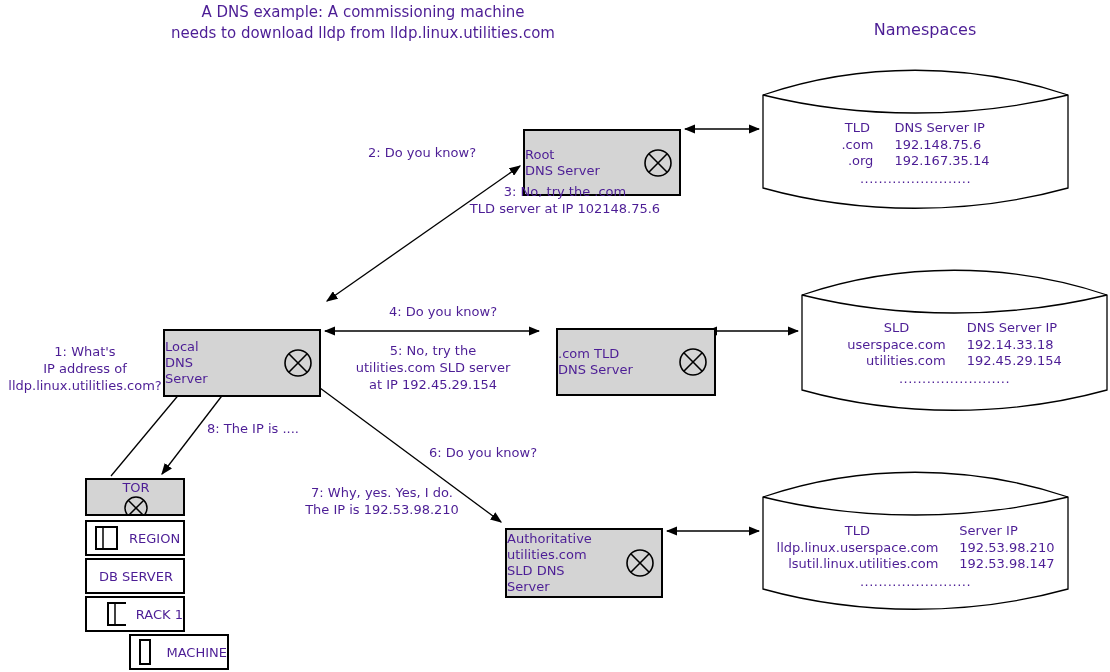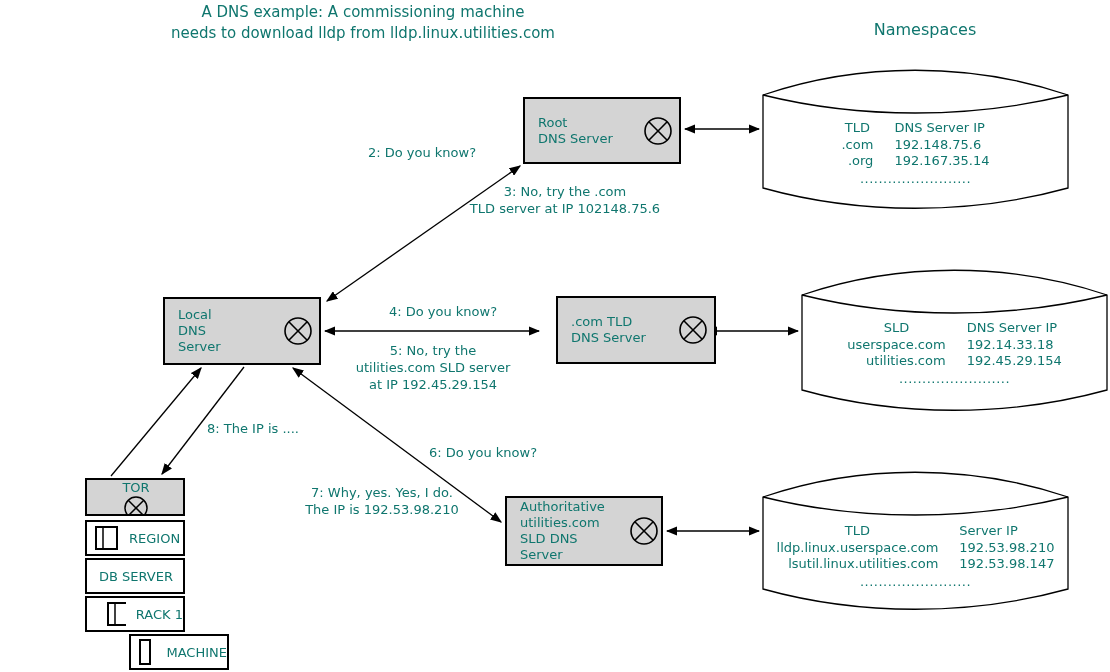--- a/index.html
+++ b/index.html
@@ -1,33 +1,33 @@
 <!DOCTYPE html>
 <html><head>
 <meta charset="utf-8">
 <style>
   html,body { margin:0; padding:0; background:#fff; }
   .stage {
     position:relative; width:1110px; height:672px; background:#ffffff;
-    font-family:"DejaVu Sans", sans-serif; color:#0f766e; overflow:hidden;
+    font-family:"DejaVu Sans", sans-serif; color:#4c1d95; overflow:hidden;
   }
   svg.underlay { position:absolute; left:0; top:0; }
 
   .title {
     position:absolute; left:113px; top:2px; width:500px;
     text-align:center; font-size:15px; line-height:21px;
   }
   .ns-heading {
     position:absolute; left:830px; top:20px; width:190px;
     text-align:center; font-size:16px;
   }
 
   .server-box {
     position:absolute; background:#d4d4d4; border:2px solid #000;
-    box-sizing:border-box; display:flex; align-items:center; padding-left:13px;
+    box-sizing:border-box; display:flex; align-items:center; padding-left:0;margin-top:32px;
   }
   .box-text { flex:1; font-size:13px; line-height:16px; }
   .cx { flex:none; margin-right:6px; }
 
   .msg { position:absolute; font-size:13px; line-height:17px; text-align:center; white-space:nowrap; }
   .msg.left { text-align:left; }
 
   .cyl-text { position:absolute; font-size:13px; line-height:16.5px; }
   .ns-grid { display:grid; grid-template-columns:max-content max-content; column-gap:21px; justify-content:center; }
   .ns-grid .h1 { justify-self:center; }
@@ -156,20 +156,25 @@
     </svg>
     <span class="lbl">RACK 1</span>
   </div>
   <div class="tor-row" style="top:634px; padding-left:8px;margin-left:44px;">
     <svg width="13" height="28" style="margin-right:15px;">
       <rect x="1" y="2" width="10" height="24" fill="none" stroke="#000" stroke-width="2"></rect>
     </svg>
     <span class="lbl">MACHINE</span>
   </div>
 
+  <div class="msg" style="left:0px; top:343px; width:170px;">
+    <div>1: What's</div>
+    <div>IP address of</div>
+    <div>lldp.linux.utilitlies.com?</div>
+  </div>
   <div class="msg" style="left:342px; top:144px; width:160px;">
     <div>2: Do you know?</div>
   </div>
   <div class="msg" style="left:445px; top:183px; width:240px;">
     <div>3: No, try the .com</div>
     <div>TLD server at IP 102148.75.6</div>
   </div>
   <div class="msg" style="left:363px; top:303px; width:160px;">
     <div>4: Do you know?</div>
   </div>

